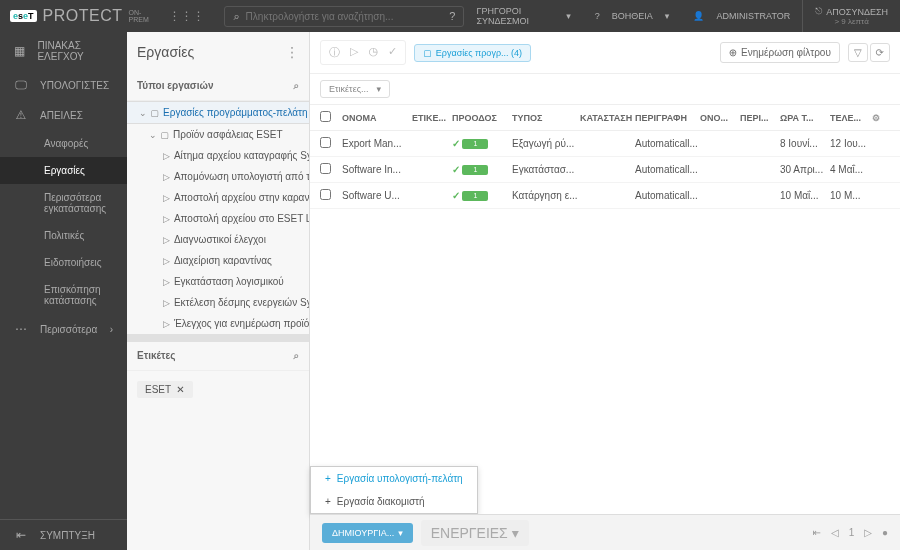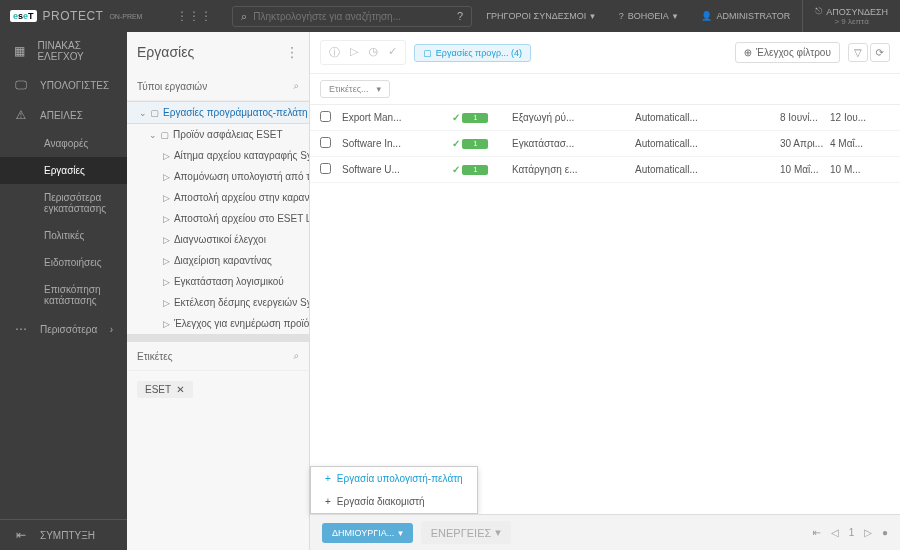--- a/index.html
+++ b/index.html
@@ -1,41 +1,41 @@
 <!DOCTYPE html>
 <html><head>
 <meta charset="utf-8">
 <style>
 * { margin: 0; padding: 0; box-sizing: border-box; font-family: -apple-system, BlinkMacSystemFont, "Segoe UI", Arial, sans-serif; }
 body { width: 900px; height: 550px; overflow: hidden; background: #fff; font-size: 11px; color: #333; }
 .topbar { height: 32px; background: #3d3d3d; display: flex; align-items: center; color: #b0b0b0; }
 .logo { display: flex; align-items: center; padding-left: 10px; gap: 6px; width: 166px; }
 .logo-badge { background: #fff; color: #000; padding: 1px 3px; font-weight: bold; font-size: 9px; border-radius: 2px; }
 .logo-badge .s { color: #28b8b0; }
-.logo-text { font-size: 12px; letter-spacing: 0.5px; }
+.logo-text { font-size: 16px; letter-spacing: 0.5px; }
 .logo-suffix { font-size: 7px; opacity: 0.7; }
 .apps-icon { padding: 0 10px; color: #999; font-size: 12px; }
 .search-wrap { flex: 0 0 240px; margin-left: 10px; }
 .search { display: flex; align-items: center; border: 1px solid #555; border-radius: 3px; padding: 3px 8px; gap: 6px; }
 .search input { background: transparent; border: none; outline: none; color: #ccc; flex: 1; font-size: 10px; }
 .top-links { display: flex; align-items: center; margin-left: auto; gap: 0; }
-.top-link { padding: 0 12px; display: flex; align-items: center; gap: 4px; height: 32px; font-size: 9px; color: #b0b0b0; cursor: pointer; }
+.top-link { padding: 0 12px; display: flex; align-items: center; gap: 12px; height: 32px; font-size: 9px; color: #b0b0b0; cursor: pointer; }
 .top-link .sub { font-size: 8px; color: #888; }
 .logout { border-left: 1px solid #555; flex-direction: column; justify-content: center; gap: 0; }
 .main { display: flex; height: 518px; }
 .sidebar { width: 166px; background: #3d3d3d; color: #aaa; display: flex; flex-direction: column; }
 .nav-item { display: flex; align-items: center; gap: 12px; padding: 8px 14px; font-size: 10px; cursor: pointer; }
 .nav-item.active { background: #2a2a2a; color: #fff; }
 .nav-item.sub { padding-left: 44px; font-size: 10px; }
 .nav-icon { width: 14px; text-align: center; font-size: 12px; }
 .collapse { margin-top: auto; border-top: 1px solid #555; }
 .panel { width: 183px; background: #f7f7f7; border-right: 1px solid #ddd; display: flex; flex-direction: column; }
 .panel-header { display: flex; align-items: center; padding: 12px 10px; font-size: 14px; color: #555; }
 .panel-header .dots { margin-left: auto; color: #999; }
-.panel-section { padding: 8px 10px; display: flex; align-items: center; font-size: 10px; color: #666; border-bottom: 1px solid #eee; }
+.panel-section { padding: 8px 10px; display: flex; font-size: 10px; color: #666; border-bottom: 1px solid #eee; font-weight: bold; }
 .panel-section .mag { margin-left: auto; color: #999; }
 .tree { overflow-y: auto; font-size: 10px; color: #555; position: relative; }
 .tree-item { padding: 5px 6px 5px 12px; display: flex; align-items: center; gap: 4px; cursor: pointer; white-space: nowrap; overflow: hidden; text-overflow: ellipsis; }
 .tree-item.l1 { background: #eef3f8; color: #1a6fb0; border-top: 1px solid #ddd; border-bottom: 1px solid #ddd; }
 .tree-item.l2 { padding-left: 22px; }
 .tree-item.l3 { padding-left: 36px; }
 .tree .ticon { color: #888; font-size: 9px; }
 .scroll-end { height: 8px; background: #e0e0e0; }
 .tags-area { padding: 10px; }
 .tag { display: inline-flex; align-items: center; gap: 5px; background: #eee; padding: 3px 8px; border-radius: 2px; font-size: 10px; color: #555; }
@@ -66,21 +66,21 @@
 .col-date2 { width: 42px; overflow: hidden; text-overflow: ellipsis; white-space: nowrap; }
 .col-gear { width: 18px; color: #999; }
 .prog-green { width: 26px; height: 10px; background: #5cb85c; border-radius: 2px; color: #fff; font-size: 7px; display: flex; align-items: center; justify-content: center; }
 .prog-empty { width: 26px; height: 8px; border: 1px solid #ddd; border-radius: 2px; }
 .check-green { color: #5cb85c; font-weight: bold; }
 .popup { position: absolute; bottom: 36px; left: 0; background: #fff; border: 1px solid #ccc; box-shadow: 0 2px 6px rgba(0,0,0,0.15); font-size: 10px; }
 .popup-item { padding: 6px 14px; display: flex; gap: 6px; align-items: center; color: #555; cursor: pointer; }
 .popup-item.hl { color: #1a9fd6; }
 .footer { position: absolute; bottom: 0; left: 0; right: 0; height: 36px; background: #f3f3f3; border-top: 1px solid #ddd; display: flex; align-items: center; padding: 0 12px; gap: 8px; }
 .btn-primary { background: #5aaed8; color: #fff; padding: 5px 10px; border-radius: 3px; font-size: 9px; display: flex; align-items: center; gap: 4px; }
-.btn-secondary { background: #eee; color: #aaa; padding: 5px 10px; border-radius: 3px; font-size: 11px; display: flex; align-items: center; gap: 4px; }
+.btn-secondary { background: #eee; color: #aaa; padding: 5px 10px; border-radius: 3px; font-size: 14px; display: flex; align-items: center; gap: 4px; }
 .footer-icons { margin-left: auto; display: flex; gap: 10px; color: #999; font-size: 10px; }
 input[type=checkbox] { width: 11px; height: 11px; }
 </style>
 </head>
 <body>
 
 <div class="topbar">
   <div class="logo">
     <span class="logo-badge"><span class="s">e</span><span>s</span><span class="s">e</span><span>T</span></span>
     <span class="logo-text">PROTECT</span>
@@ -238,35 +238,49 @@
         <span>▷</span>
         <span>◷</span>
         <span>✓</span>
       </div>
       <div class="chip">
           <span>▢</span>
           <span>Εργασίες προγρ... (4)</span>
         </div>
       <div class="add-filter">
           <span>⊕</span>
-          <span>Έλεγχος φίλτρου</span>
+          <span>Ενημέρωση φίλτρου</span>
         </div>
       <div class="small-icons">
         <span>▽</span>
         <span>⟳</span>
       </div>
     </div>
     <div class="tag-filter">
       <div class="tag-select">
           <span>Ετικέτες...</span>
           <span>▾</span>
         </div>
     </div>
 
     <div class="table">
+      <div class="table-header">
+        <div class="col-check"><input type="checkbox" style=""></div>
+        <div class="col-name">ΟΝΟΜΑ</div>
+        <div class="col-tags">ΕΤΙΚΕ...</div>
+        <div class="col-prog">ΠΡΟΟΔΟΣ</div>
+        <div class="col-type">ΤΥΠΟΣ</div>
+        <div class="col-stat">ΚΑΤΑΣΤΑΣΗ</div>
+        <div class="col-desc">ΠΕΡΙΓΡΑΦΗ</div>
+        <div class="col-ono">ΟΝΟ...</div>
+        <div class="col-peri">ΠΕΡΙ...</div>
+        <div class="col-date1">ΩΡΑ Τ...</div>
+        <div class="col-date2">ΤΕΛΕ...</div>
+        <div class="col-gear">⚙</div>
+      </div>
       <div id="rows">
           <div class="table-row">
             <div class="col-check"><input type="checkbox" style=""></div>
             <div class="col-name">Export Man...</div>
             <div class="col-tags"></div>
             <div class="col-prog">
               <span class="check-green">✓</span>
               <span class="prog-green">1</span>
             </div>
             <div class="col-type">Εξαγωγή ρύ...</div>

